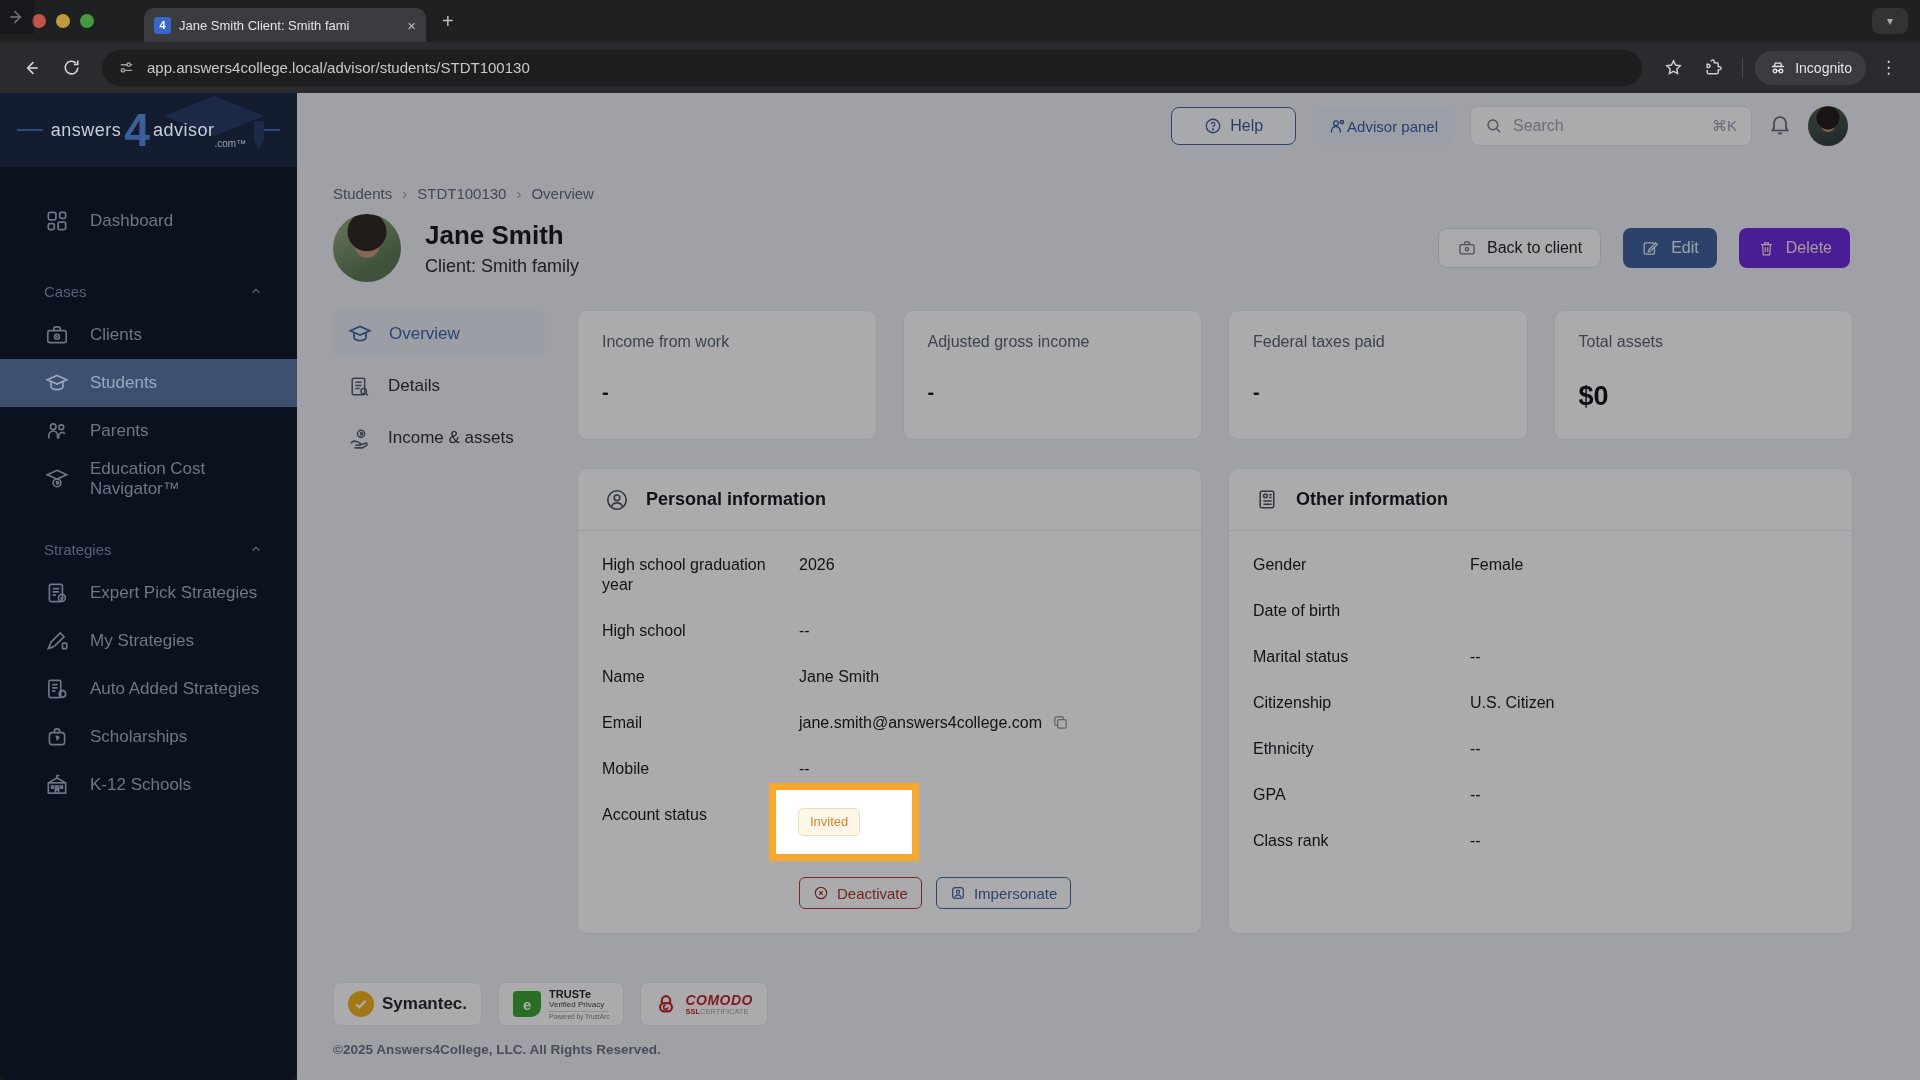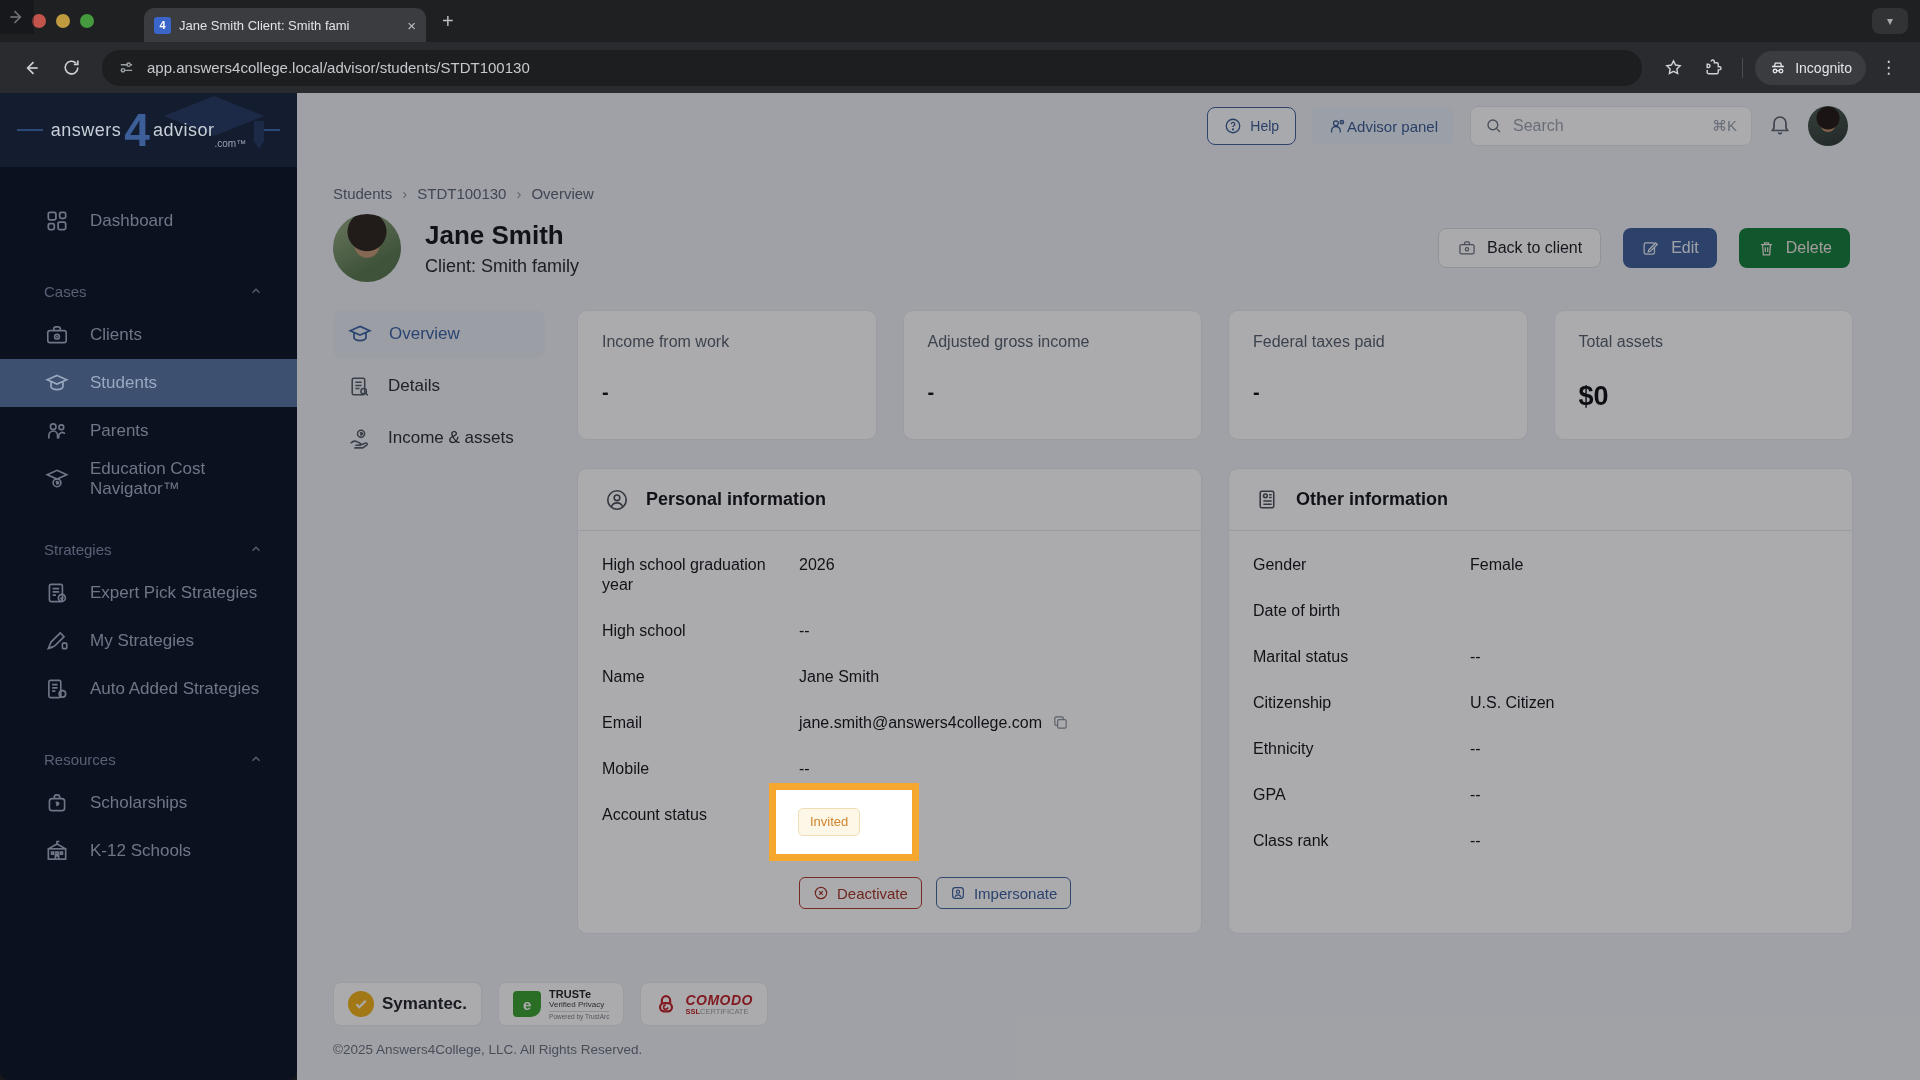--- a/index.html
+++ b/index.html
@@ -50,22 +50,22 @@
   .nav-item.active { background:#3e5070; color:#9aa9c2; }
   .nav-section { margin-top:26px; height:40px; display:flex; align-items:center;
     padding:0 34px 0 44px; color:#596174; font-size:15px; }
   .nav-section .chev { margin-left:auto; color:#596174; }
 
   .content { flex:1; position:relative; background:#eef0f4; overflow:hidden; }
   .dim { position:absolute; inset:0; background:rgba(8,10,15,.34); z-index:50; pointer-events:none; }
 
   
   .topbar { height:66px; display:flex; align-items:center; justify-content:flex-end; gap:16px; padding-right:72px; }
-  .help-btn { height:38px; padding:0 16px; border-radius:8px; border:1.5px solid #43629c; color:#3c5c96;
-    background:#fbfcfe; display:flex; align-items:center; gap:8px; font-size:14px; }
+  .help-btn { height:38px; padding:0 32px; border-radius:8px; border:1.5px solid #43629c; color:#3c5c96;
+    background:#fbfcfe; display:flex; align-items:center; gap:8px; font-size:16px; }
   .advisor-btn { height:38px; padding:0 16px; border-radius:8px; background:#e7edf7; color:#3c5c96;
     display:flex; align-items:center; font-size:15px; }
   .searchbox { width:282px; height:40px; border-radius:8px; background:#fff; border:1px solid #e2e5ea;
     display:flex; align-items:center; padding:0 14px; gap:10px;justify-content:center; }
   .searchbox input { flex:1; border:none; outline:none; background:transparent; font-size:16px; color:#2a2f38;
     font-family:inherit; min-width:0; }
   .searchbox input::placeholder { color:#9aa2ae; }
   .shortcut { font-size:15px; color:#9aa2ae; }
   .bell { color:#5b6270; }
   .avatar-sm { width:40px; height:40px; border-radius:50%; flex:none;
@@ -81,21 +81,21 @@
   .avatar-lg { width:68px; height:68px; border-radius:50%; flex:none; margin-right:24px;
     background: radial-gradient(circle at 50% 26%, #2e2520 19px, transparent 20px),
                 radial-gradient(circle at 50% 46%, #c59a78 12px, transparent 13px),
                 linear-gradient(150deg,#8aa177 20%,#5c7a52 70%); }
   .page-title { font-size:26px; font-weight:bold; color:#15181d; }
   .page-sub { font-size:18px; color:#272b33; margin-top:5px; }
   .actions { margin-left:auto; display:flex; gap:22px; align-items:center; }
   .btn { height:40px; border-radius:8px; display:flex; align-items:center; gap:10px; font-size:16px; padding:0 18px; }
   .btn-back { background:#fdfdfd; border:1px solid #d8dadf; color:#1c1f26; }
   .btn-edit { background:#40609b; color:#eef2f8;gap:11px; }
-  .btn-delete { background:#15803d; color:#f5e7e5; }
+  .btn-delete { background:#6d28d9; color:#f5e7e5; }
 
   
   .main-row { display:flex; gap:32px; padding:28px 67px 0 36px; }
   .subnav { width:212px; flex:none; display:flex; flex-direction:column; gap:4px; }
   .subnav-item { height:48px; border-radius:8px; display:flex; align-items:center; gap:16px;
     padding-left:14px; font-size:17px; color:#2a2f38; }
   .subnav-item svg { color:#555c68; flex:none; }
   .subnav-item.active { background:#e8ecf3; color:#3c64a5; }
   .subnav-item.active svg { color:#3c64a5; }
   .right-col { flex:1; min-width:0; }
@@ -135,21 +135,21 @@
   .symc-text { font-weight:bold; font-size:17px; color:#24262b; }
   .truste-shield { width:28px; height:26px; background:#3aa32f; border-radius:4px 4px 10px 4px;
     color:#fff; font-weight:bold; font-size:15px; display:flex; align-items:center; justify-content:center; }
   .tcol { display:flex; flex-direction:column; line-height:1.15; }
   .truste-1 { font-size:11px; font-weight:bold; color:#24262b; }
   .truste-2 { font-size:8px; color:#3c4047; }
   .truste-3 { font-size:6.5px; color:#7a8089; border-top:1px solid #d8dadf; margin-top:1px; padding-top:1px; }
   .comodo-1 { font-size:14px; font-weight:bold; font-style:italic; color:#c0242b; letter-spacing:.5px; }
   .comodo-2 { font-size:7.5px; font-weight:bold; color:#c0242b; }
   .comodo-2 span { color:#9aa0a6; font-weight:normal; }
-  .copyright { margin-top:16px; font-size:13.5px; color:#6a7280; }
+  .copyright { margin-top:16px; font-size:13.5px; color:#6a7280;font-weight:bold; }
 </style>
 </head>
 <body>
 
 <div class="screen">
 
   <div class="tabbar">
     <div class="lights">
       <div class="light red"></div>
       <div class="light yellow"></div>
@@ -308,26 +308,20 @@
         <div class="nav-item">
           <svg width="26" height="26" viewBox="0 0 24 24" fill="none" stroke="currentColor" stroke-width="1.5">
               <rect x="4.5" y="4" width="11" height="16" rx="1.5"></rect>
               <path d="M7.5 8h5M7.5 11h5M7.5 14h3"></path>
               <circle cx="17" cy="16.5" r="3"></circle>
               <path d="M17 12.7v1M17 19.3v1M13.7 16.5h1M19.3 16.5h1"></path>
             </svg>
           <span>Auto Added Strategies</span>
         </div>
 
-        <div class="nav-section">
-          <span>Resources</span>
-          <svg class="chev" width="14" height="14" viewBox="0 0 24 24" fill="none" stroke="currentColor" stroke-width="2.2">
-              <path d="M6 15l6-6 6 6"></path>
-            </svg>
-        </div>
         <div class="nav-item">
           <svg width="26" height="26" viewBox="0 0 24 24" fill="none" stroke="currentColor" stroke-width="1.5">
               <rect x="5" y="8" width="14" height="11" rx="2.5"></rect>
               <path d="M9.5 8V6.8A2.3 2.3 0 0 1 11.8 4.5h.4a2.3 2.3 0 0 1 2.3 2.3V8"></path>
               <path d="M12 10.5v4.5M10.7 11.5h1.9a1 1 0 0 1 0 2h-1.3"></path>
             </svg>
           <span>Scholarships</span>
         </div>
         <div class="nav-item">
           <svg width="26" height="26" viewBox="0 0 24 24" fill="none" stroke="currentColor" stroke-width="1.5">

